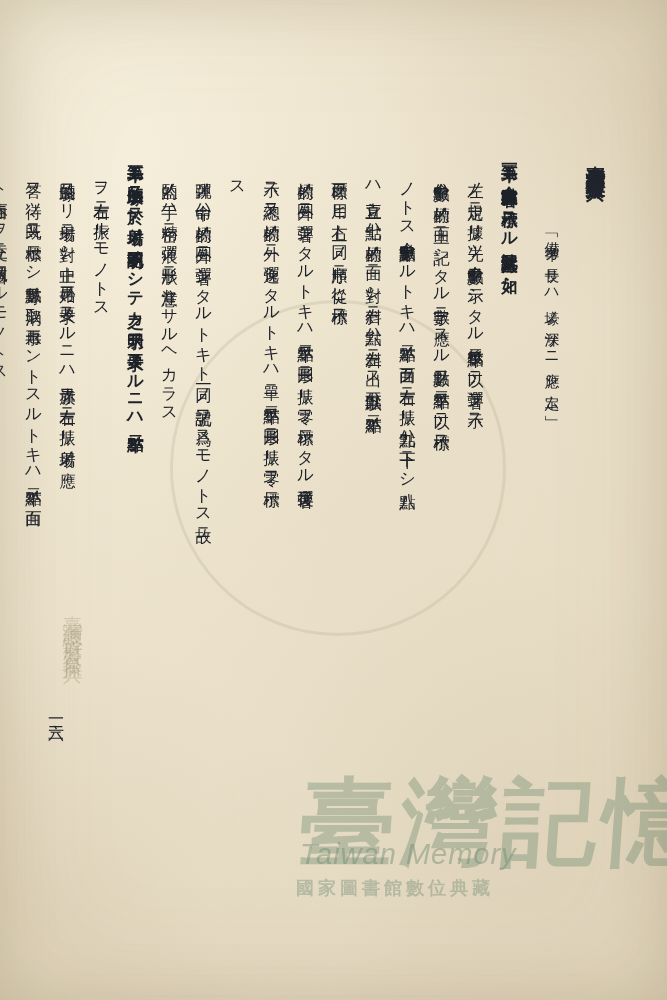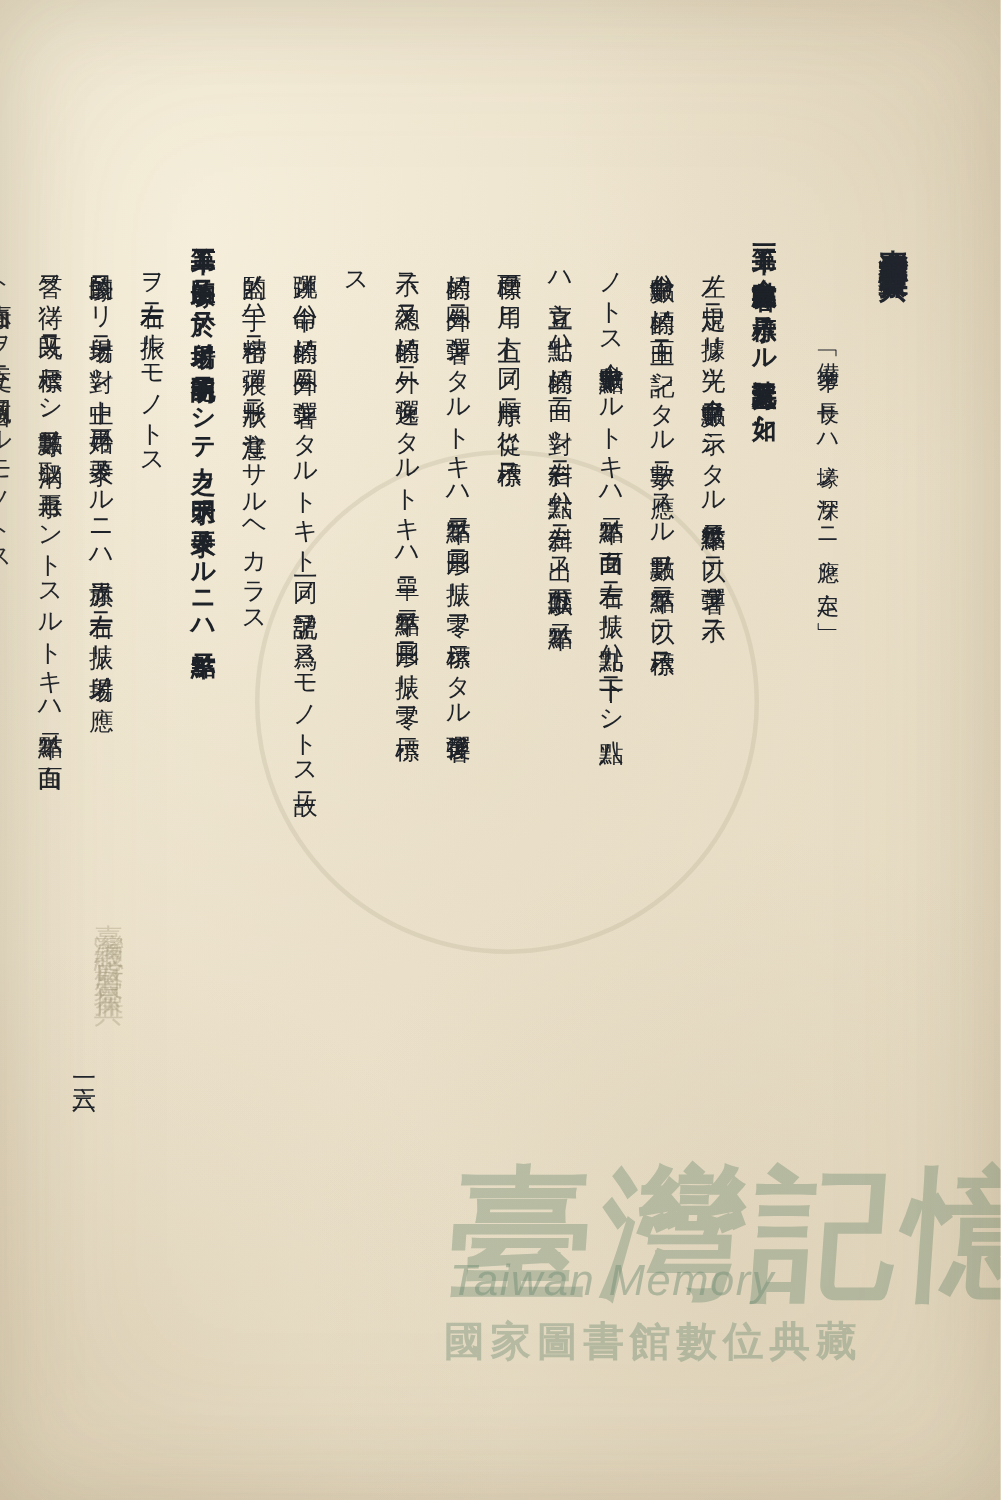--- a/index.html
+++ b/index.html
@@ -125,21 +125,21 @@
     font-size: 29px;
     font-family: Liberation Sans, sans-serif;
     font-style: italic;
     color: rgba(110,140,115,0.45);
     letter-spacing: 1px;
     white-space: nowrap;
   }
   .wm-sub {
     left: 296px;
     top: 876px;
-    font-size: 27px;
+    font-size: 18px;
     font-family: "DejaVu Serif", serif;
     font-weight: bold;
     color: rgba(112,140,116,0.40);
     letter-spacing: 4px;
     white-space: nowrap;
   }
   
   .wm-ring {
     left: 170px;
     top: 300px;

